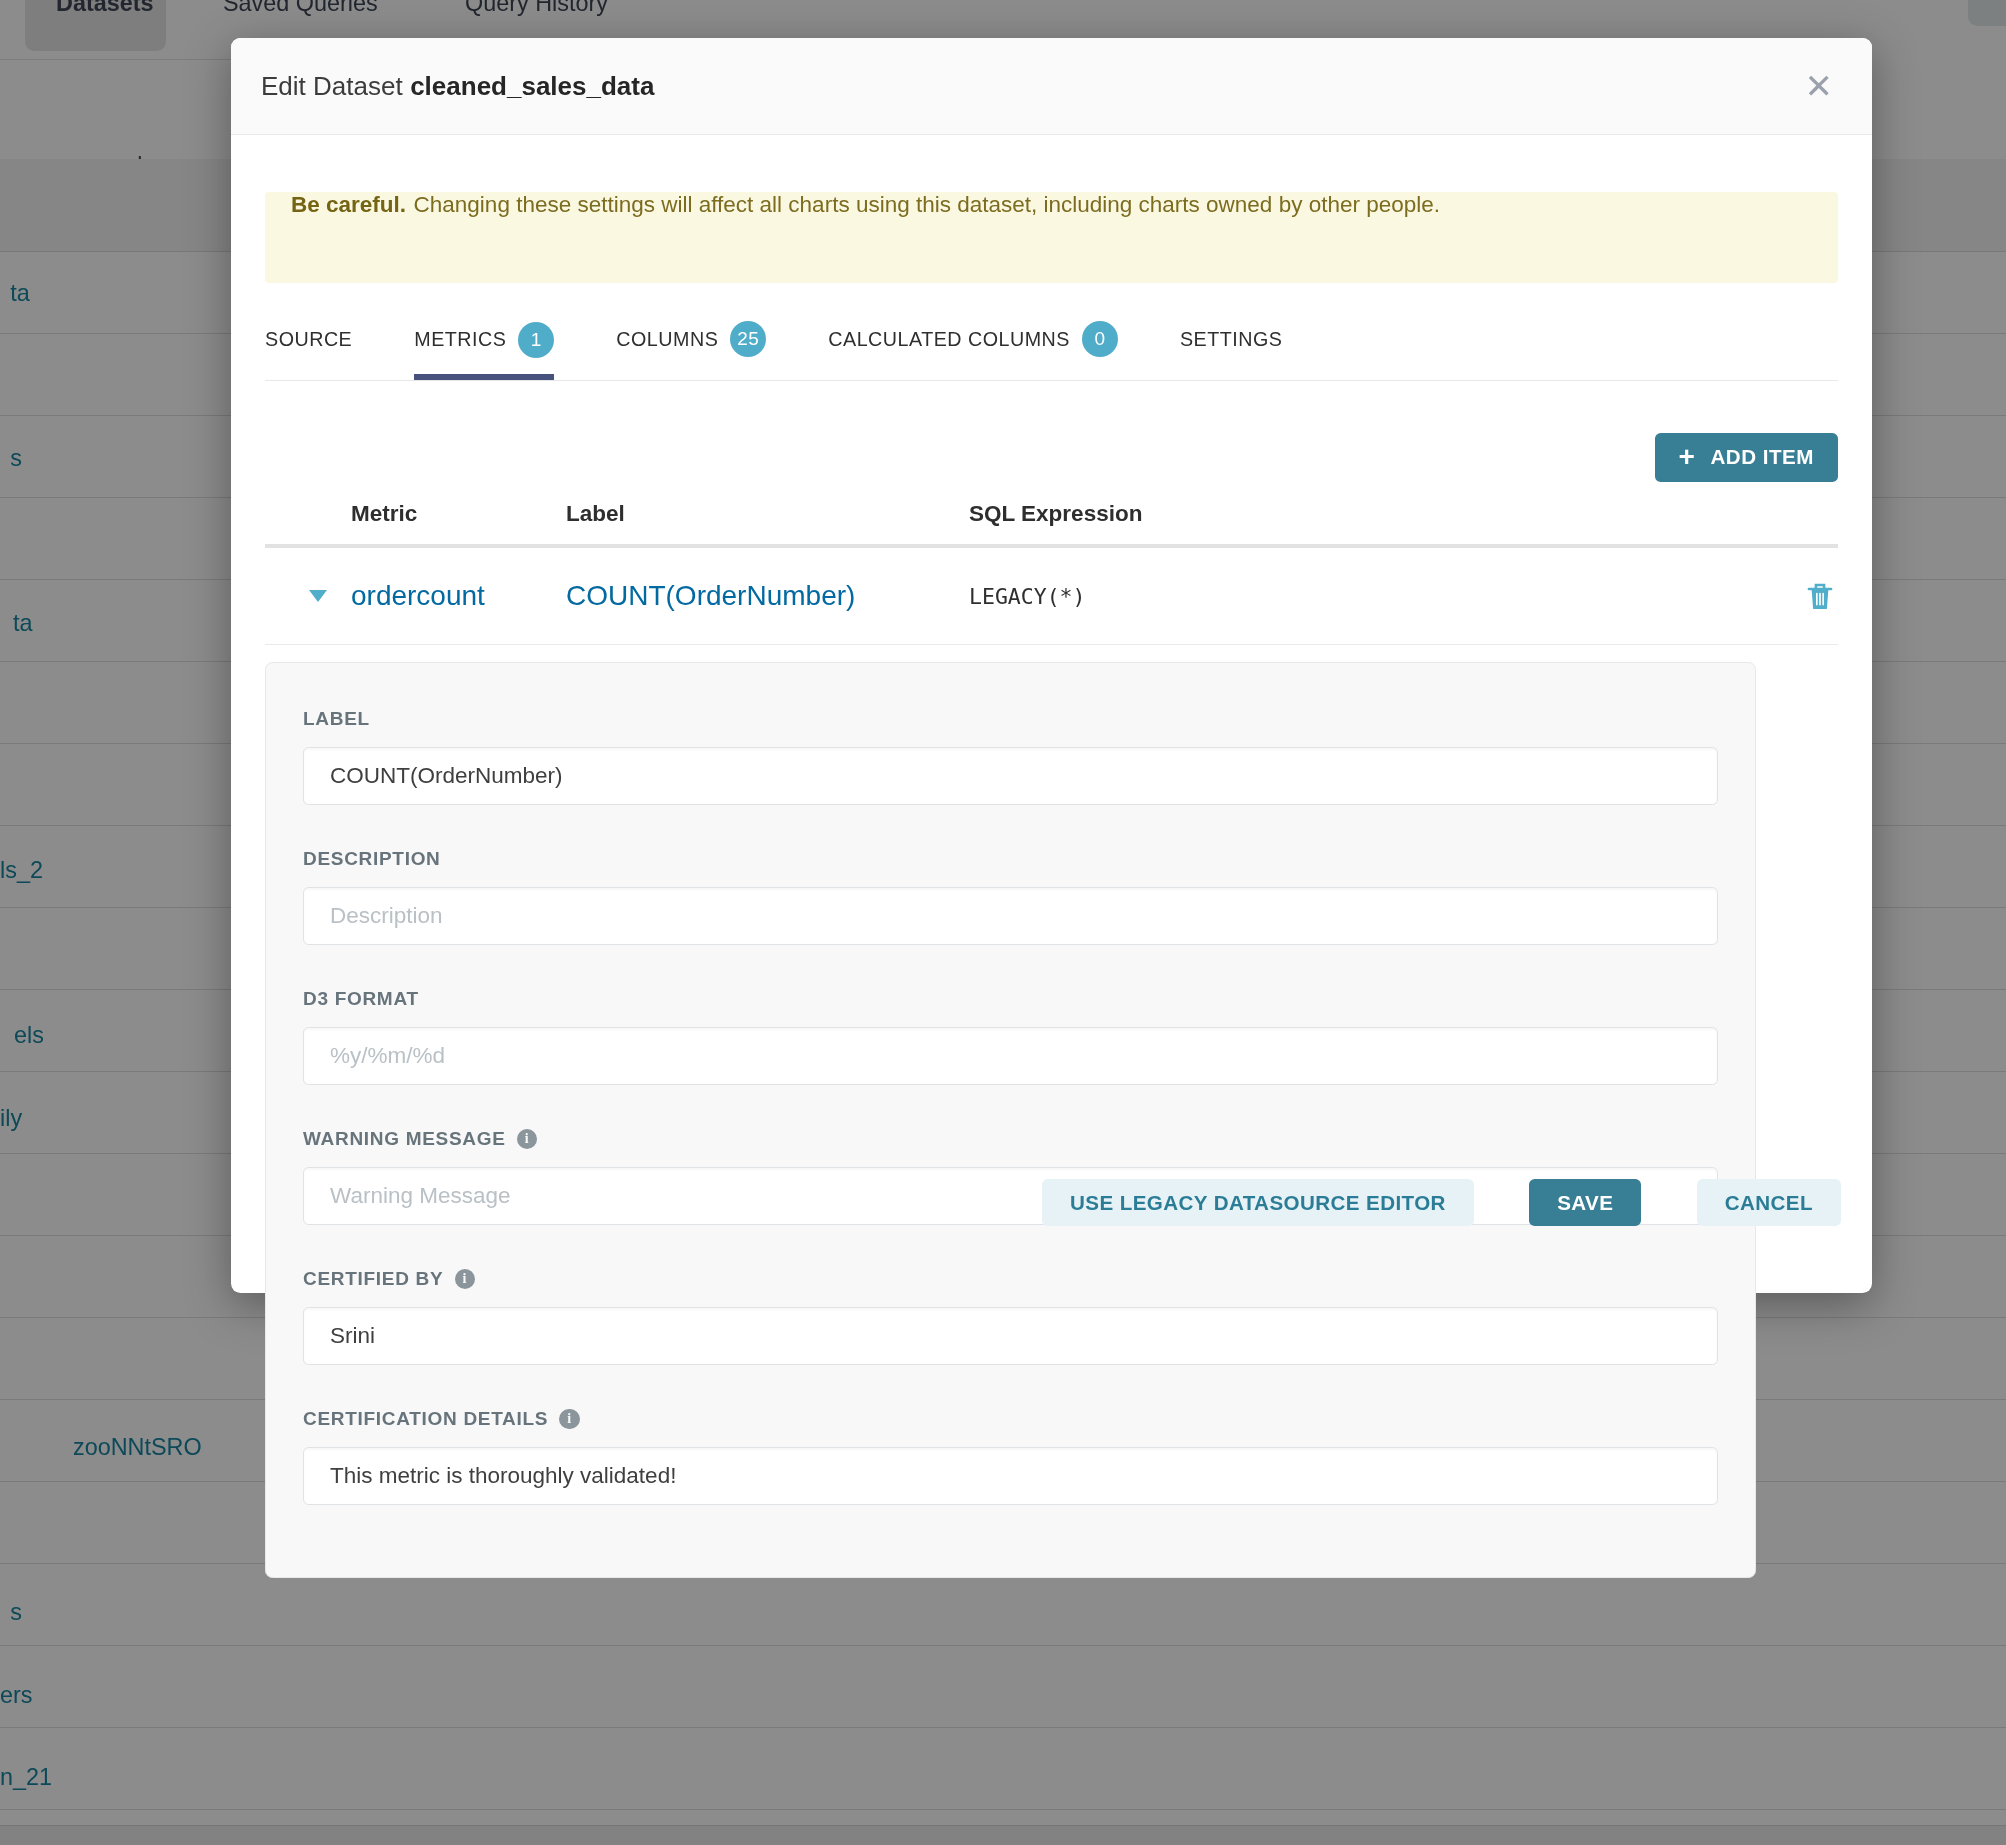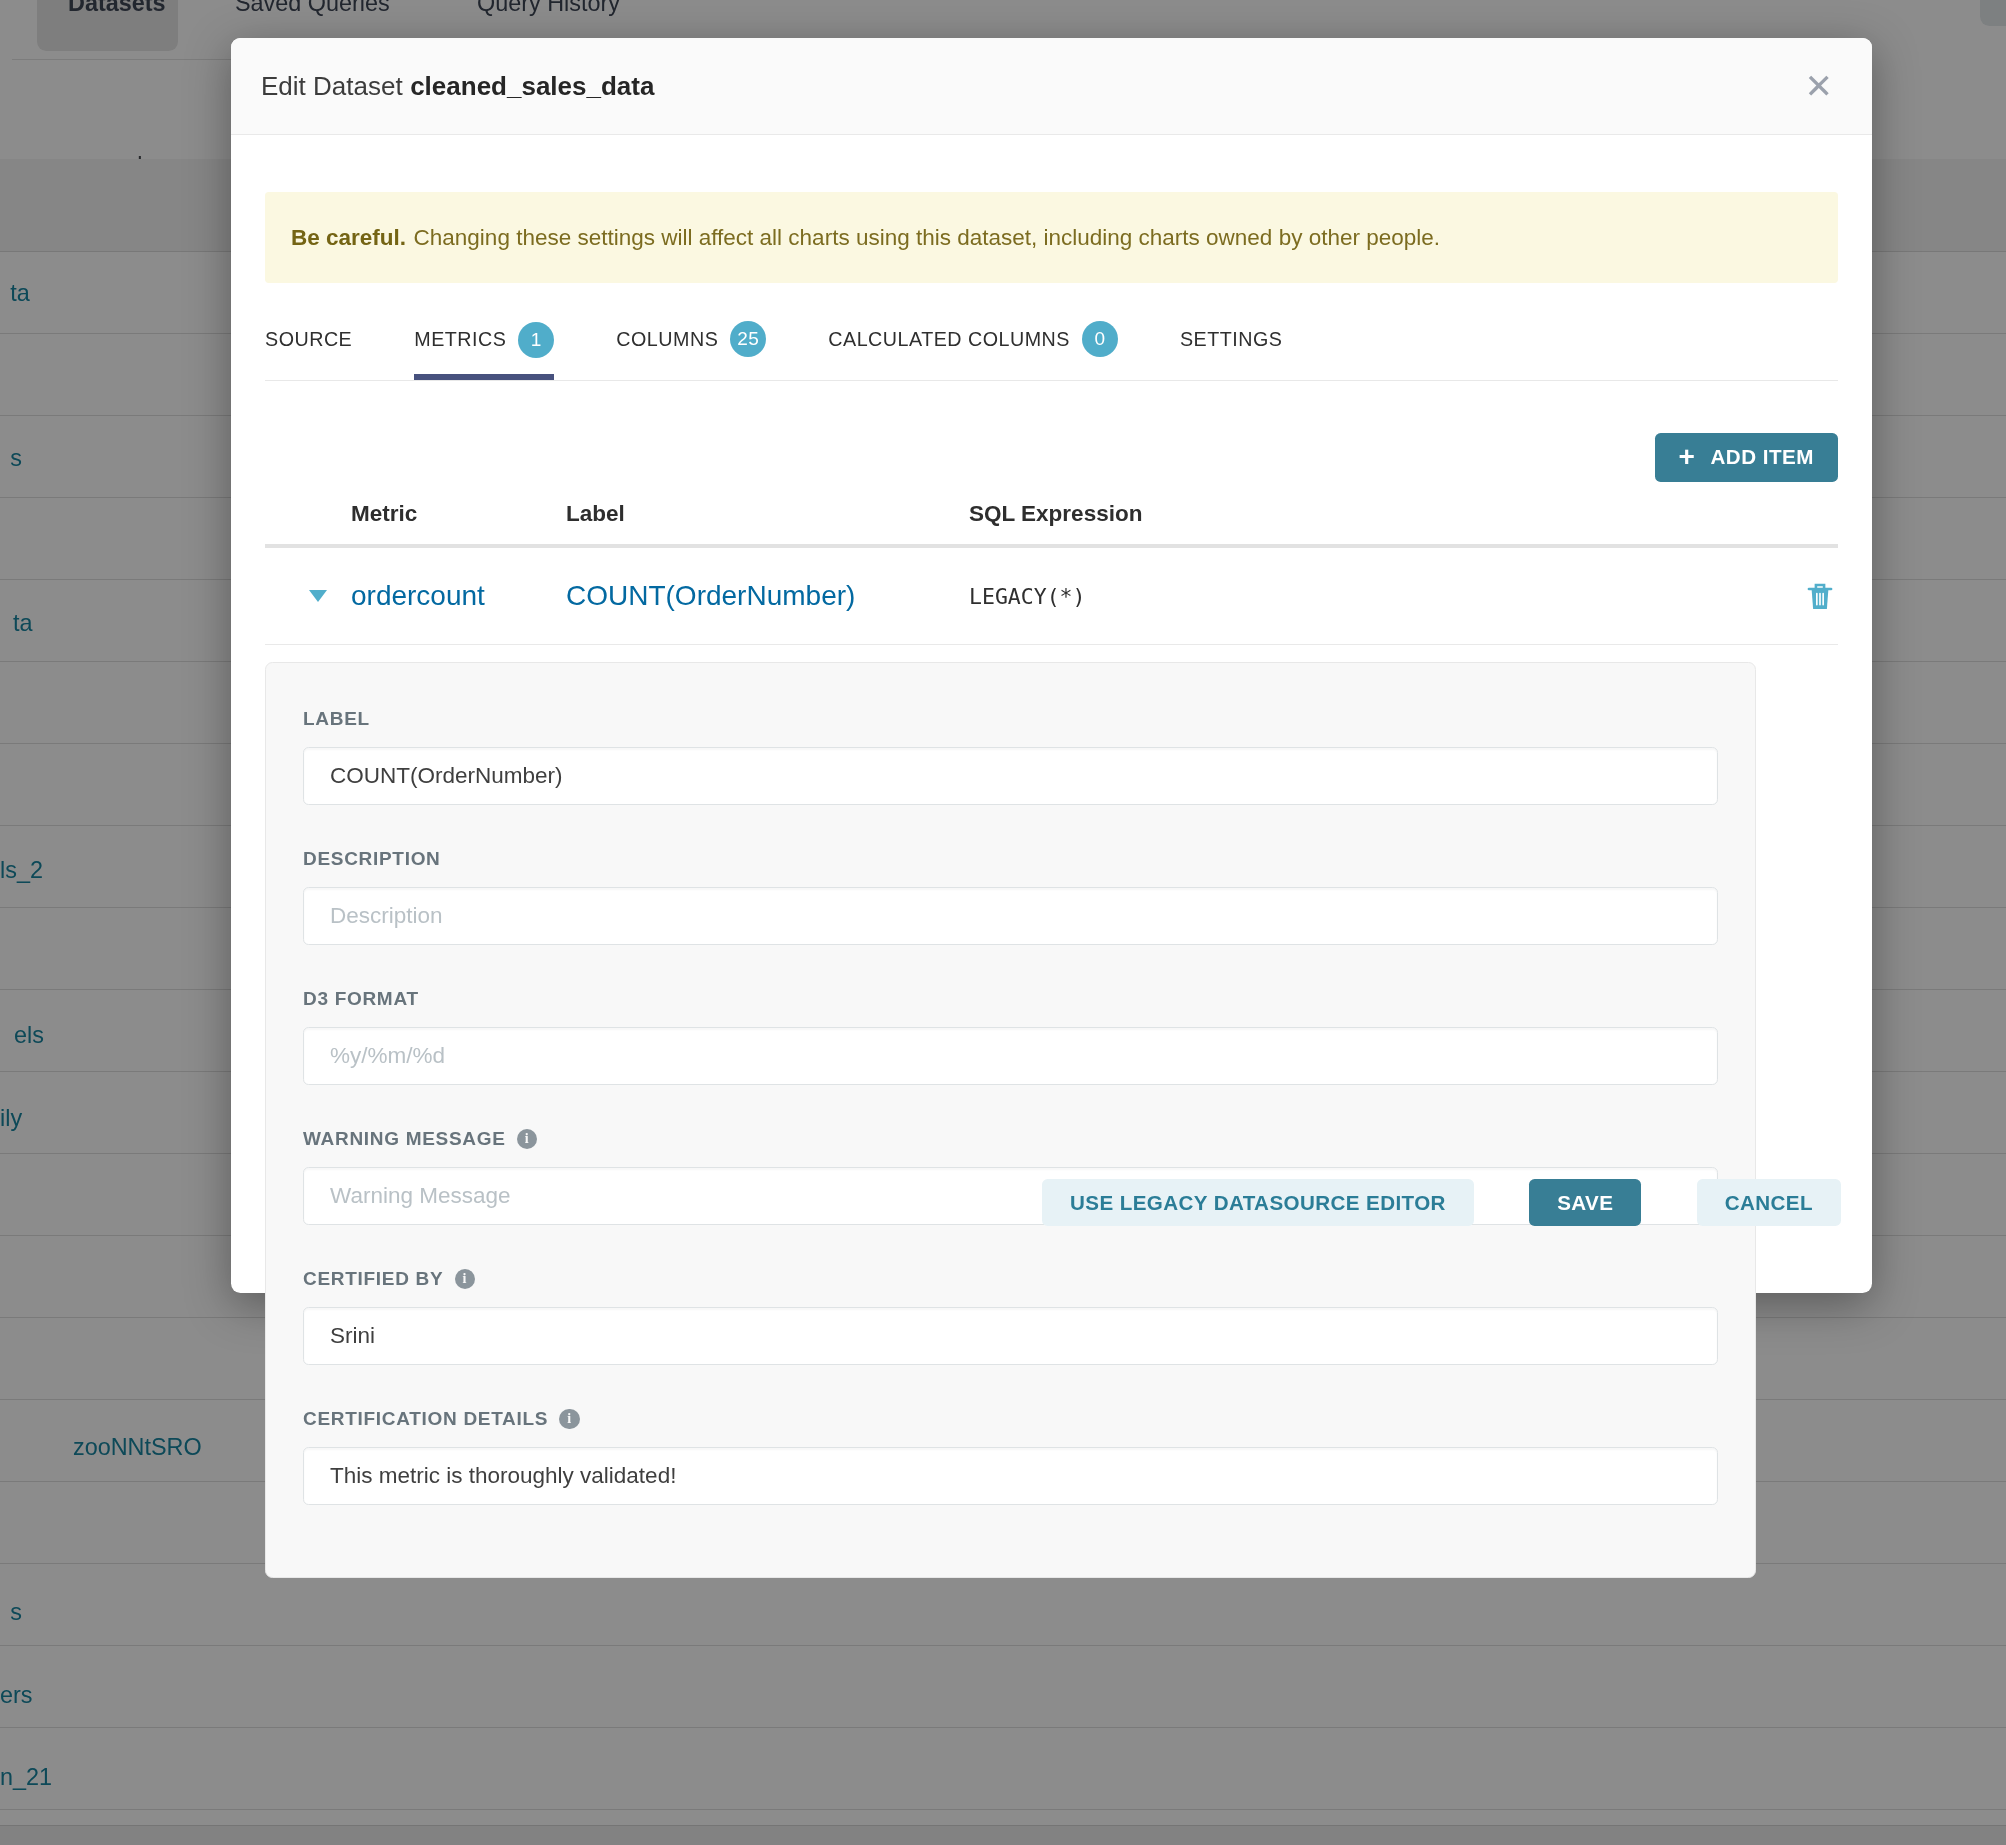--- a/index.html
+++ b/index.html
@@ -1,21 +1,21 @@
 <!DOCTYPE html>
 <html style="font-size:15px"><head>
 <meta charset="utf-8">
 <style>
   * { margin:0; padding:0; box-sizing:border-box; }
   html,body { width:2007px; height:1846px; overflow:hidden; position:relative;
     font-family:"Liberation Sans", sans-serif; background:#fff; }
 
   
   .bg-page { position:absolute; inset:0; z-index:0; }
-  .nav-bar { position:absolute; left:12px; top:0; width:1759px; height:60px; background:#fff; border-bottom:0.9px solid #e2e2e2;text-align:right; }
+  .nav-bar { position:absolute; left:0; top:0; width:1759px; height:60px; background:#fff; border-bottom:0.9px solid #e2e2e2;text-align:right; }
   .nav-pill { position:absolute; left:25px; top:-22.5px; width:141px; height:73px; background:#e5e5e5; border-radius:9.4px; }
   .nav-label { position:absolute; top:-15px; font-size:23.4px; color:#3f4757; line-height:37px; white-space:nowrap; }
   .nav-label.b { font-weight:bold; }
   .filter-bar { position:absolute; left:0; top:60px; width:2007px; height:99px; background:#fff; }
   .filter-label { position:absolute; left:7.5px; top:92px; font-size:23.4px; font-weight:bold; color:#34383f; }
   .filter-value { position:absolute; left:67px; top:92px; font-size:23.4px; color:#45494f; }
   .filter-caret { position:absolute; left:230px; top:105px; width:0; height:0;
     border-left:10.3px solid transparent; border-right:10.3px solid transparent; border-top:12px solid #b3b7bc; }
   .bg-table-header { position:absolute; left:0; top:159px; width:2007px; height:93px; background:#f4f4f4; border-bottom:0.9px solid #dadada; }
   .actions-header { position:absolute; left:1966px; top:197px; font-size:23.4px; font-weight:bold; color:#23272f; white-space:nowrap; }
@@ -32,21 +32,21 @@
     background:#fff; border-radius:9.4px; box-shadow:0 11.2px 45px rgba(0,0,0,.35); }
   .modal-header { height:97px; background:#fafafa; border-bottom:0.9px solid #e9e9e9;
     border-radius:9.4px 9.4px 0 0; display:flex; align-items:center; padding:0 39px 0 30px; }
   .modal-title { font-size:26px; color:#3c3c3c; }
   .modal-title b { color:#262626; margin-left:7.5px; }
   .close-btn { margin-left:auto; font-size:34px; color:#9ba1ac; line-height:1; cursor:pointer; font-weight:400; }
 
   .modal-body { padding:0 34px; position:relative; }
 
   .warning-banner { margin-top:57px; height:91px; background:#fbf8e1; border-radius:3.7px;
-    display:flex; align-items:center; padding:0 26px; font-size:22.5px; color:#7c6c20; }
+    display:flex; padding:0 26px; font-size:22.5px; color:#7c6c20; }
   .warning-banner b { margin-right:7.5px; color:#746414; }
 
   .tab-bar { margin-top:25px; display:flex; border-bottom:0.9px solid #e8e8e8; }
   .tab { display:flex; align-items:center; margin-right:62px; padding:13px 0 22.5px 0;
     font-size:19.7px; letter-spacing:0.5px; color:#2f2f2f; cursor:pointer; }
   .tab.active { border-bottom:6.6px solid #47517e; padding-bottom:16px; margin-bottom:-0.9px; }
   .badge { display:inline-flex; align-items:center; justify-content:center; margin-left:12px;
     width:36px; height:36px; border-radius:50%; background:#50adca; color:#fff; font-size:19px; }
 
   .toolbar-row { margin-top:52px; display:flex; justify-content:flex-end; }

